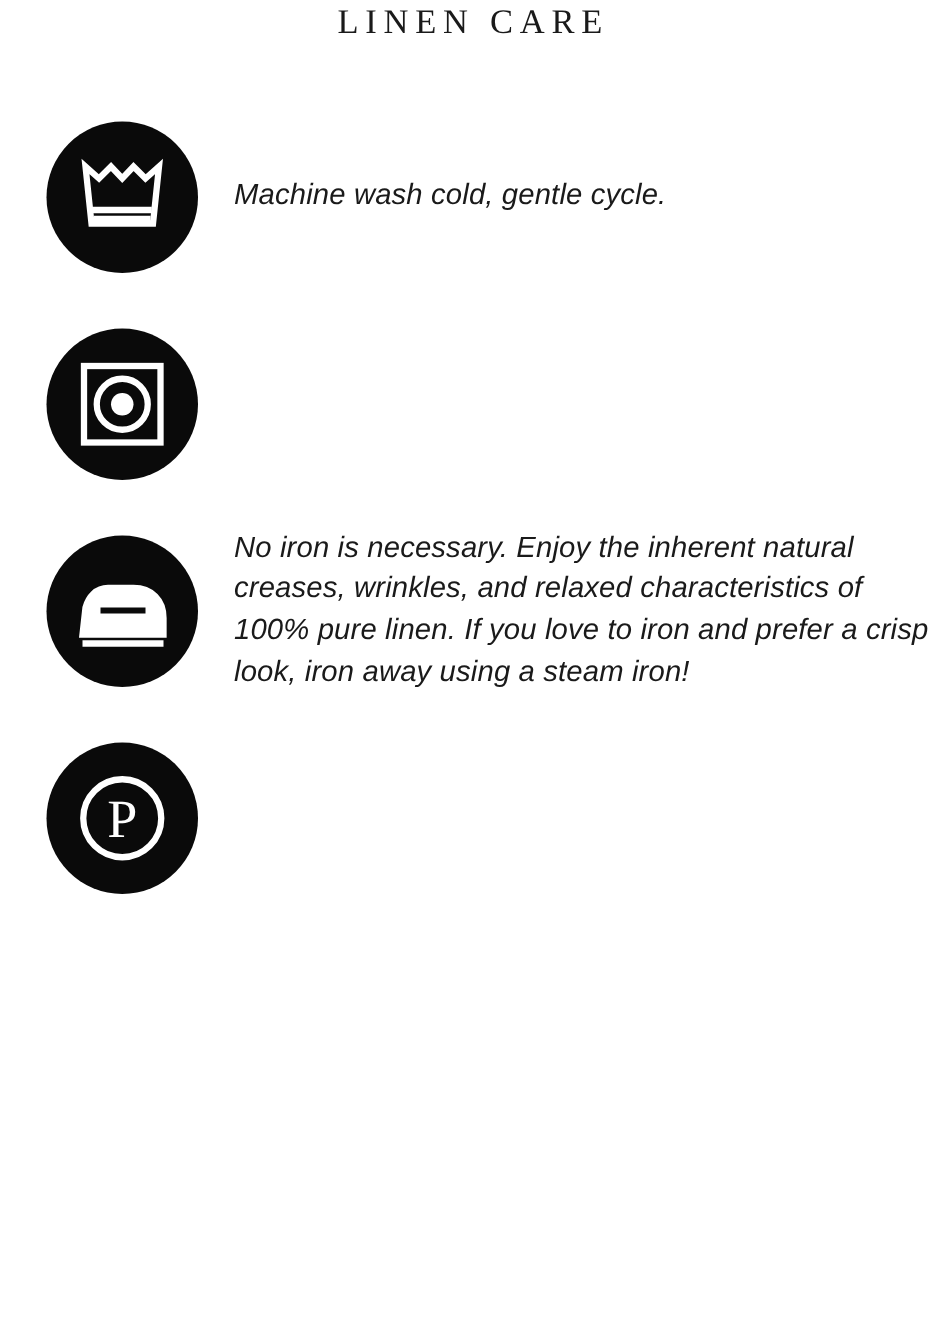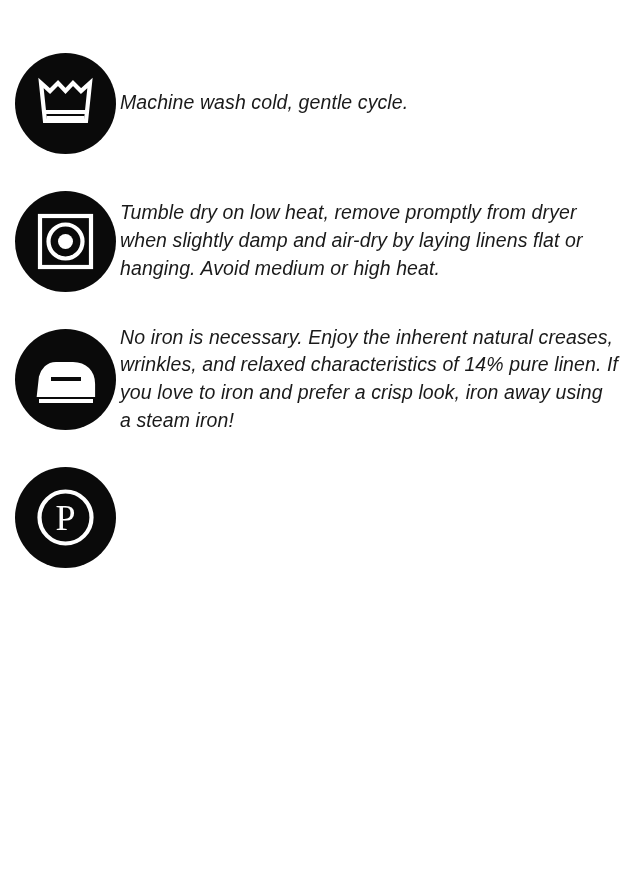--- a/index.html
+++ b/index.html
@@ -28,23 +28,24 @@
     color: #1a1a1a;
     padding-top: 2px;
     font-weight: 400;
   }
   .care-list {
     margin-top: 44px;
   }
   .care-row {
     display: flex;
     align-items: flex-start;
-    padding-left: 10px;
+    padding-left: 26px;
     margin-bottom: 20px;
     min-height: 118px;
+    gap: 20px;
   }
   .icon-cell {
     width: 110px;
     flex: 0 0 110px;
     display: flex;
     align-items: center;
     justify-content: center;
     height: 118px;
   }
   .badge {
@@ -75,20 +76,21 @@
   .row-dryclean .text-cell {
     align-items: center;
   }
   svg { display: block; }
 </style>
 </head>
 <body>
 
 <div class="page">
 
+  <div class="title">LINEN CARE</div>
 
   <div class="care-list">
 
     <div class="care-row row-wash">
       <div class="icon-cell">
         <div class="badge">
           <svg width="101" height="101" viewBox="0 0 101 101" aria-hidden="true">
             <g fill="none" stroke="#ffffff" stroke-width="4.2" stroke-linejoin="miter" stroke-linecap="butt">
               <path d="M26 30 L30 68 L71 68 L75 30 L66 38 L58 30 L50.5 38 L43 30 L35 38 Z"></path>
               <line x1="30.8" y1="59" x2="70.2" y2="59"></line>
@@ -108,40 +110,37 @@
         <div class="badge">
           <svg width="101" height="101" viewBox="0 0 101 101" aria-hidden="true">
             <g fill="none" stroke="#ffffff" stroke-width="4.2">
               <rect x="25" y="25" width="51" height="51"></rect>
               <circle cx="50.5" cy="50.5" r="17"></circle>
               <circle cx="50.5" cy="50.5" r="7.5" fill="#ffffff" stroke="none"></circle>
             </g>
           </svg>
         </div>
       </div>
-      <div class="text-cell">
-        <div class="care-text">Tumble dry on low heat, remove promptly from dryer when slightly damp and air-dry by laying linens flat or hanging. Avoid medium or high heat.</div>
-      </div>
     </div>
 
     <div class="care-row row-iron">
       <div class="icon-cell">
         <div class="badge">
           <svg width="101" height="101" viewBox="0 0 101 101" aria-hidden="true">
             <g fill="none" stroke="#ffffff" stroke-width="4.2" stroke-linejoin="miter">
               <path d="M24 66 L78 66 L78 55 C78 43 70 35 58 35 L41 35 C33 35 28 41 26 48 Z" fill="#ffffff" stroke="#ffffff"></path>
               <path d="M24 66 L78 66" stroke="#0a0a0a" stroke-width="0"></path>
               <line x1="36" y1="50" x2="66" y2="50" stroke="#0a0a0a" stroke-width="4"></line>
               <line x1="24" y1="72" x2="78" y2="72" stroke="#ffffff" stroke-width="4.2"></line>
             </g>
           </svg>
         </div>
       </div>
       <div class="text-cell">
-        <div class="care-text">No iron is necessary. Enjoy the inherent natural creases, wrinkles, and relaxed characteristics of 14% pure linen. If you love to iron and prefer a crisp look, iron away using a steam iron!</div>
+        <div class="care-text">No iron is necessary. Enjoy the inherent natural creases, wrinkles, and relaxed characteristics of 100% pure linen. If you love to iron and prefer a crisp look, iron away using a steam iron!</div>
       </div>
     </div>
 
     <div class="care-row row-dryclean">
       <div class="icon-cell">
         <div class="badge">
           <svg width="101" height="101" viewBox="0 0 101 101" aria-hidden="true">
             <g fill="none" stroke="#ffffff" stroke-width="4.2">
               <circle cx="50.5" cy="50.5" r="26"></circle>
               <text x="50.5" y="63" text-anchor="middle" font-family="Liberation Serif, serif" font-size="36" fill="#ffffff" stroke="none">P</text>

